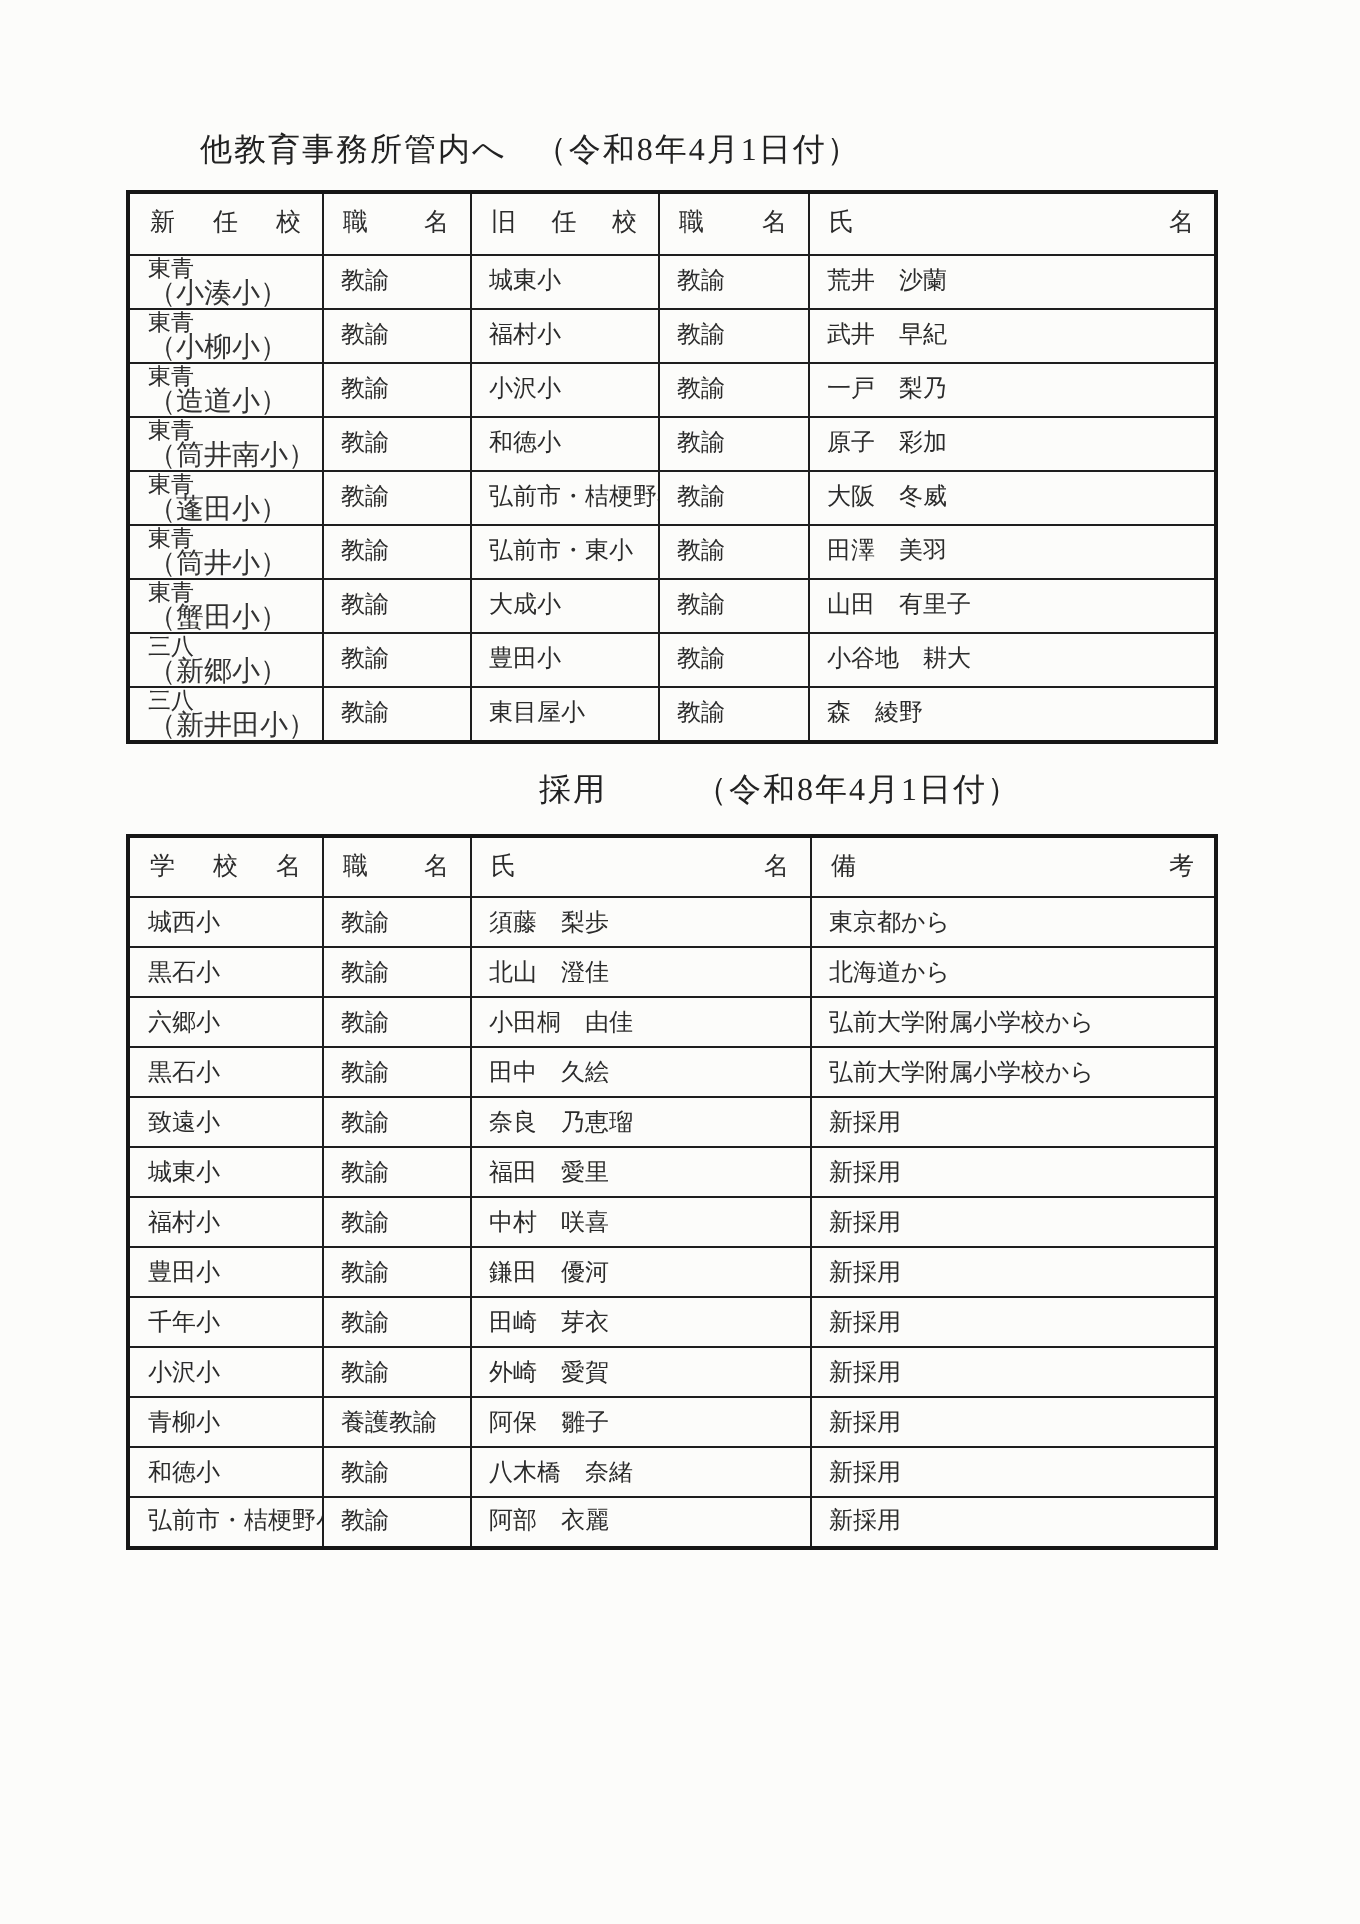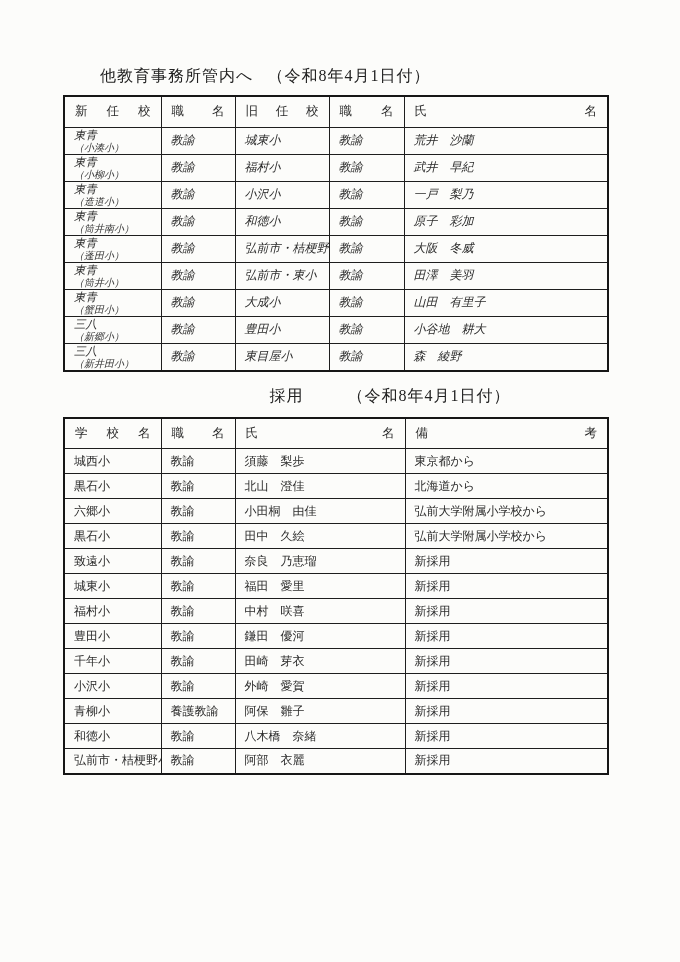--- a/index.html
+++ b/index.html
@@ -37,24 +37,24 @@
     text-align: left;
     vertical-align: middle;
     overflow: hidden;
     white-space: nowrap;
   }
   th { height: 31px; padding: 0 10px; font-size: 12.5px; }
   td { font-size: 12px; padding: 1px 9px; }
   .spread { display: flex; justify-content: space-between; width: 100%; }
   
   .t1 { margin-top: 8px; }
-  .t1 td { height: 26px; font-style: italic; }
+  .t1 td { height: 26px; }
   .t1 .cell-new-school { vertical-align: middle; }
   .school-main { font-size: 11.5px; line-height: 13px; }
-  .school-sub  { font-size: 10px;  line-height: 11px; color: #333; }
+  .school-sub  { font-size: 14px;  line-height: 11px; color: #333; }
   
   .t2 { margin-top: 10px; }
   .t2 td { height: 25px; }
   .t2-title { margin-top: 13px; text-align: center; }
   .footer {
     position: absolute;
     top: 965px;
     left: 0;
     width: 680px;
     text-align: center;

